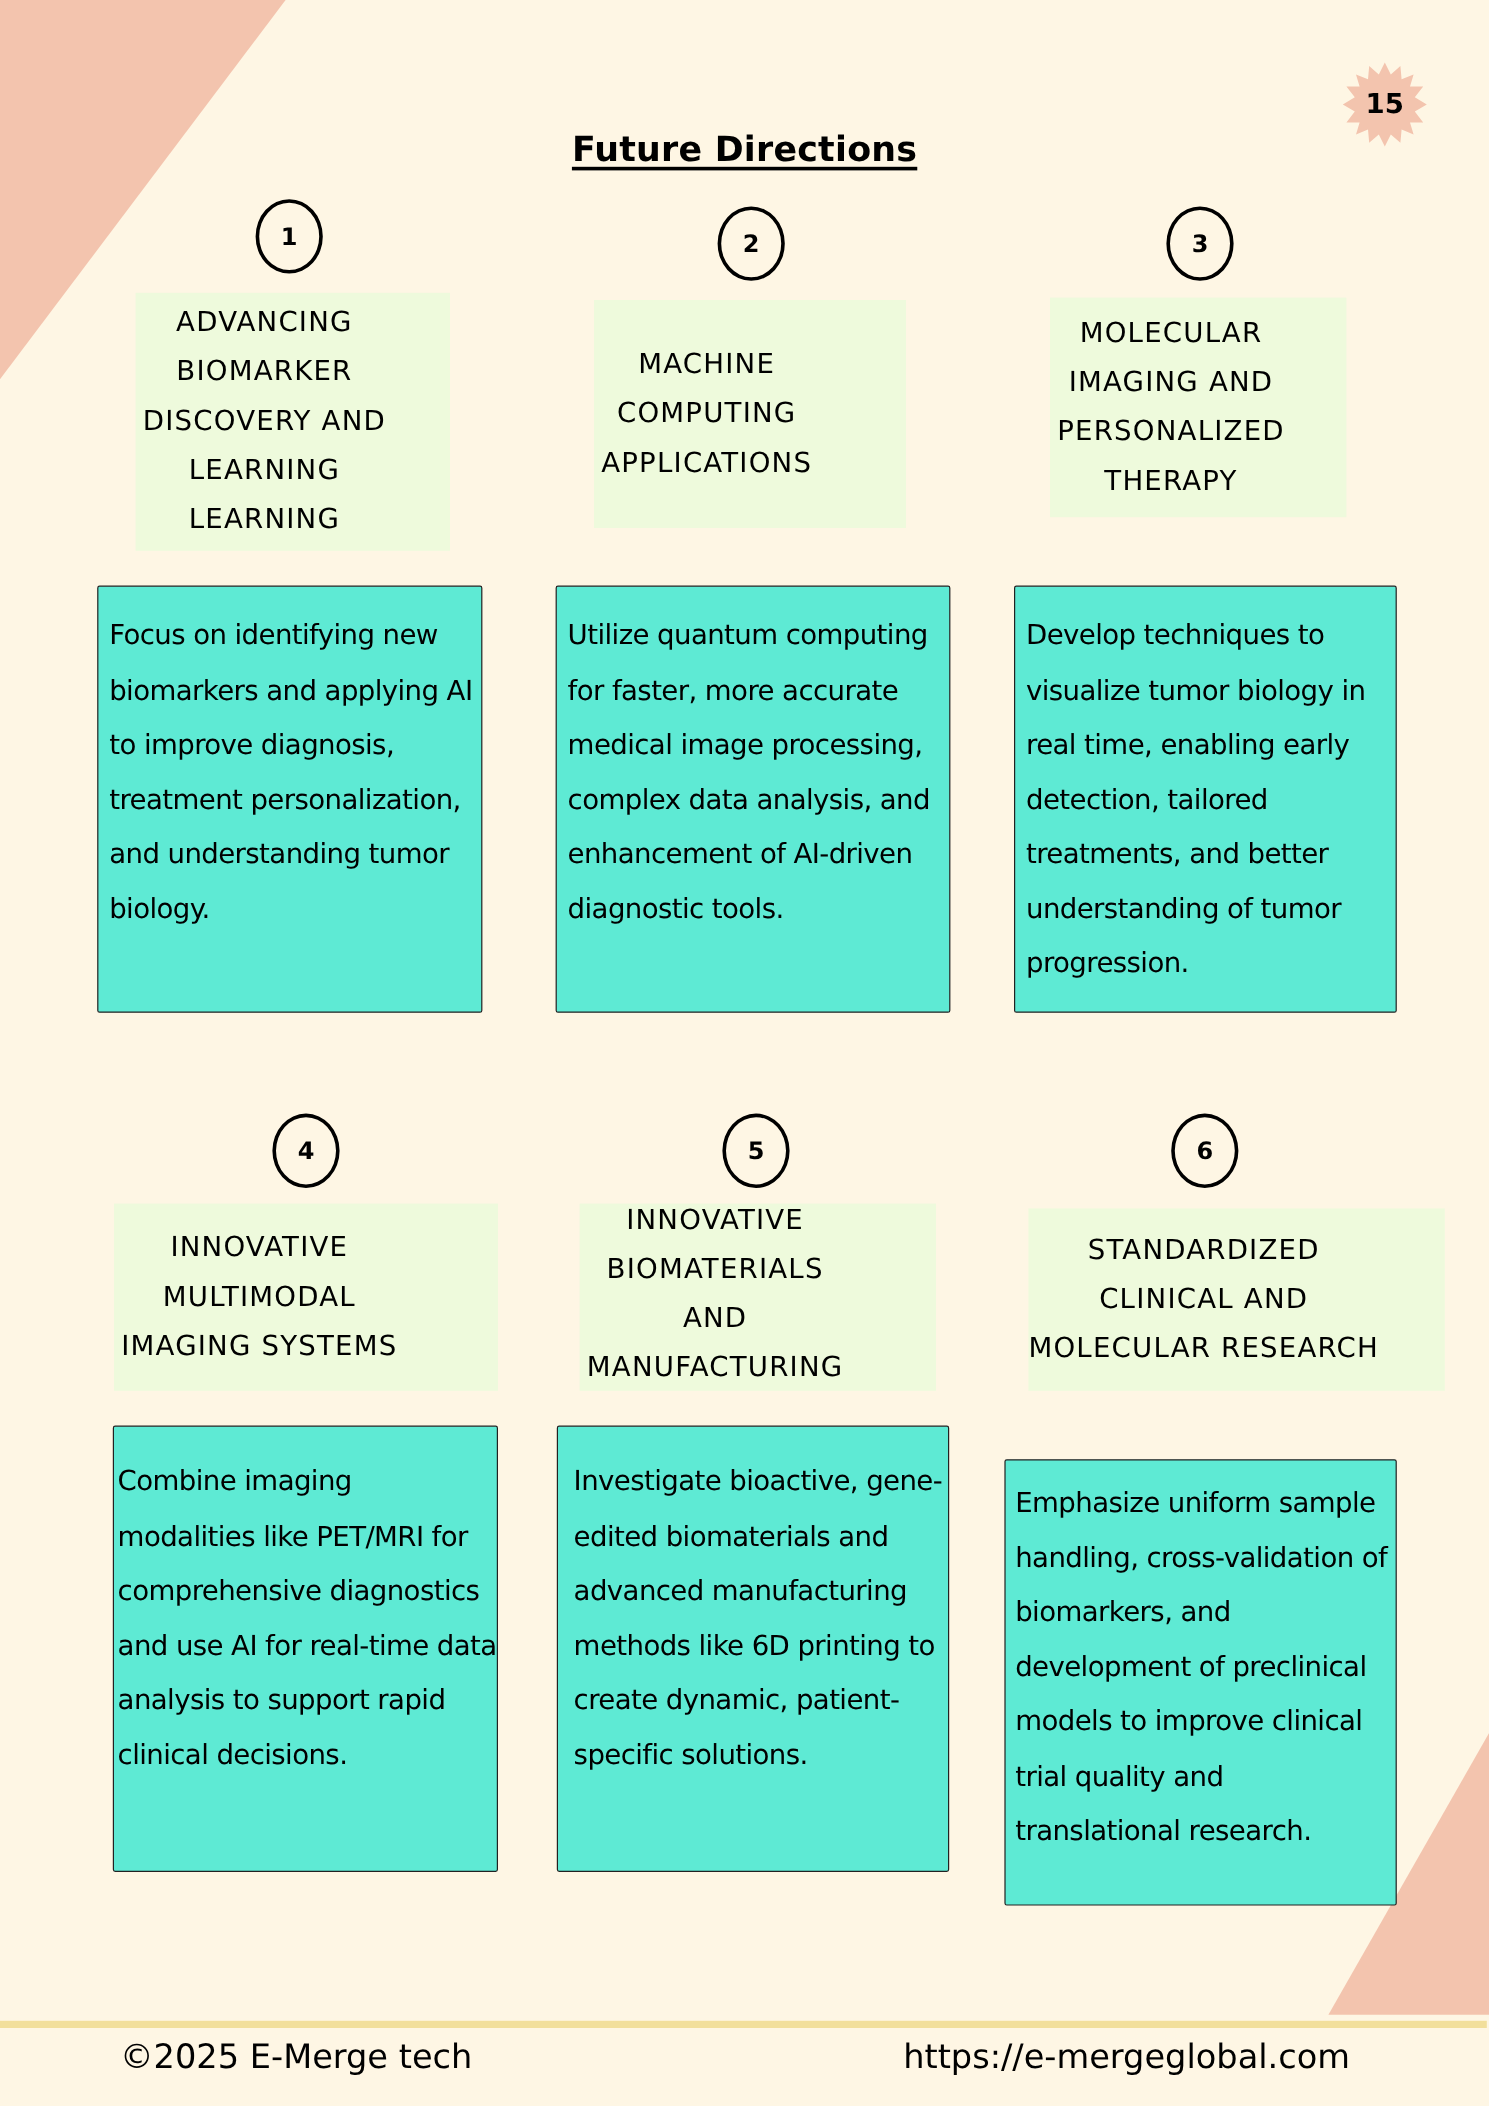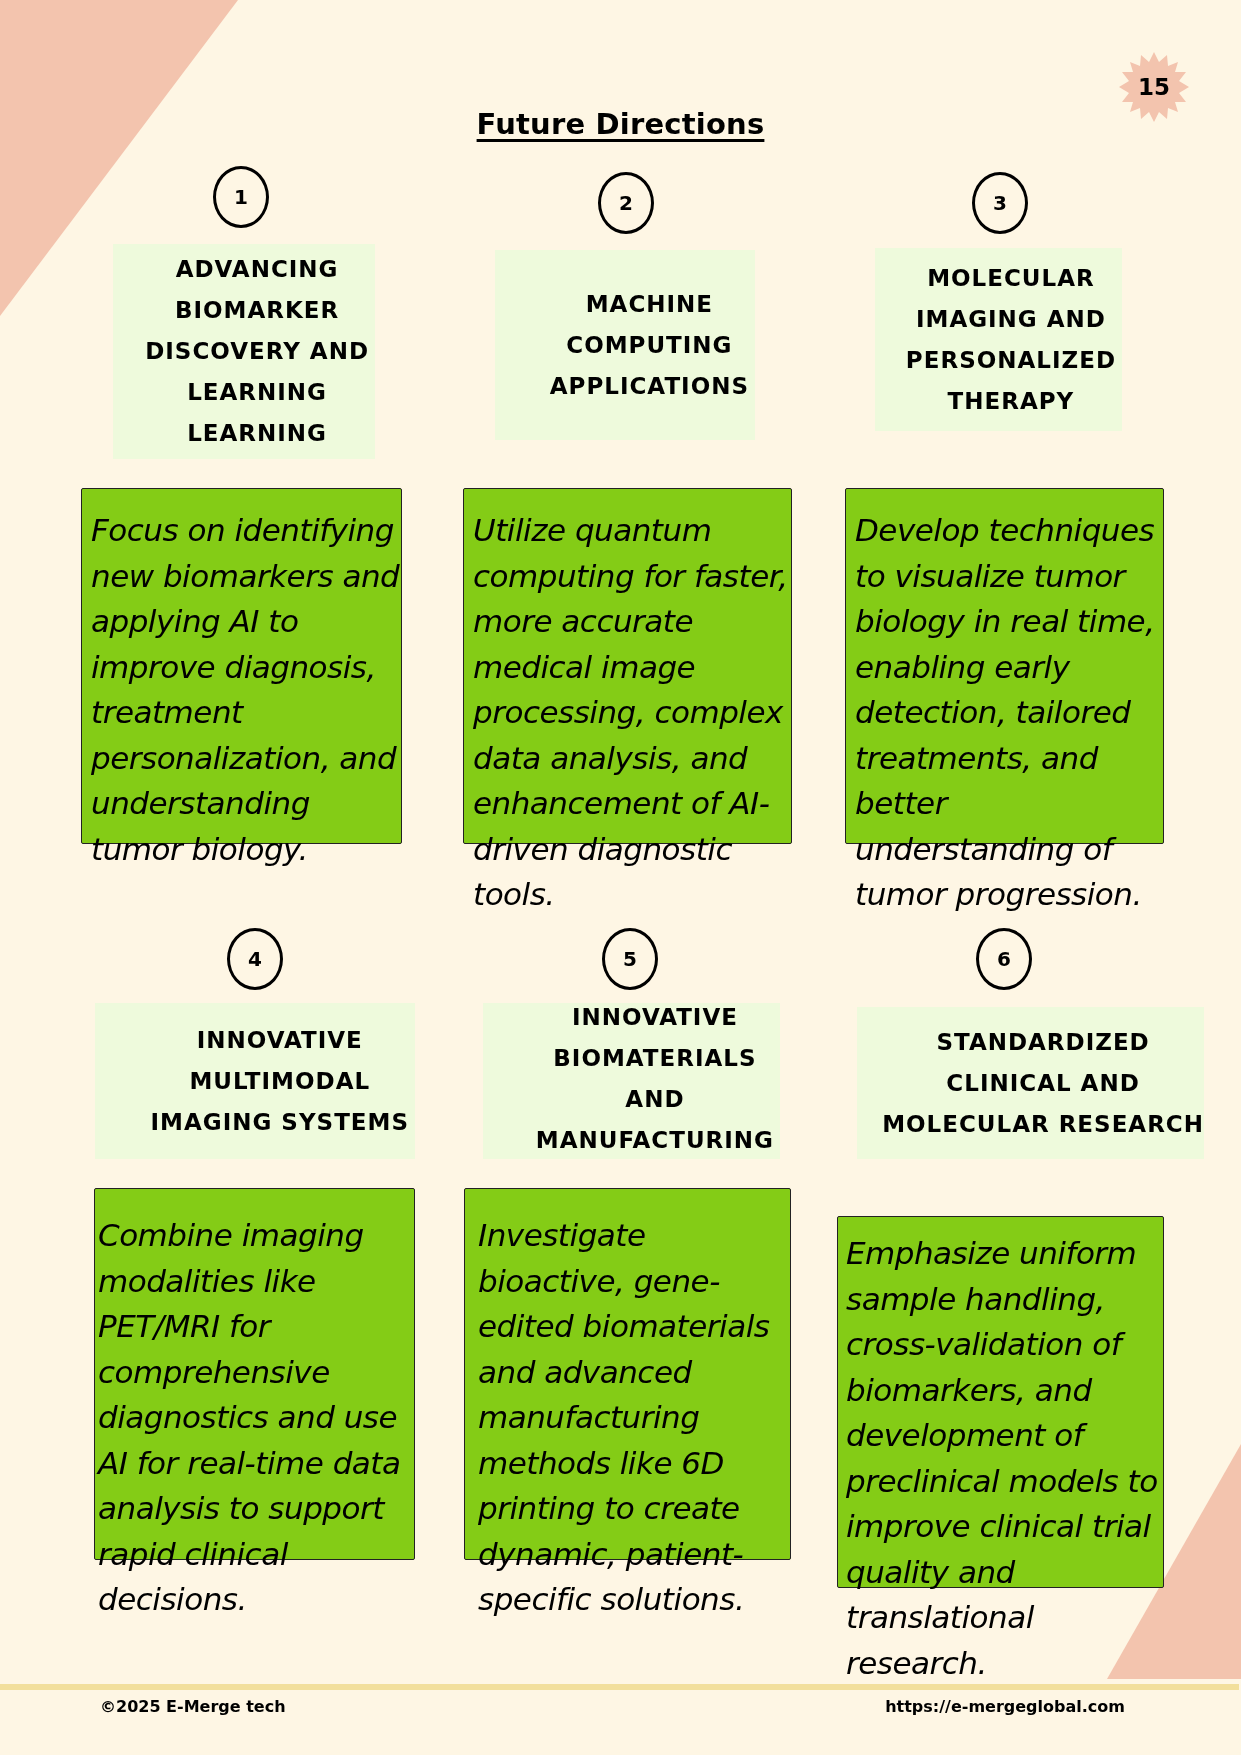--- a/index.html
+++ b/index.html
@@ -21,31 +21,31 @@
     left: 0; width: 1241px; top: 107px; text-align: center;
     font-weight: bold; font-size: 29px; letter-spacing: 0.2px;
   }
   .page-title span { text-decoration: underline; text-decoration-thickness: 3px; text-underline-offset: 5px; }
   .num-circle {
     width: 56px; height: 62px; border: 3px solid #000; border-radius: 50%;
     box-sizing: border-box; display: flex; align-items: center; justify-content: center;
     font-weight: bold; font-size: 20px; background: transparent;
   }
   .title-box {
-    background: #eefadc; display: flex; align-items: center; justify-content: flex-end;
-    text-align: center; font-weight: bold; font-size: 23px; line-height: 41px;
+    background: #eefadc; display: flex; align-items: center; justify-content: flex-start;
+    text-align: center; font-weight: normal; font-size: 23px; line-height: 41px;
     letter-spacing: 1px; box-sizing: border-box; padding: 0 6px;
   }
   .desc-box {
-    background: #84cc16; border: 1.5px solid #222; border-radius: 2px; box-sizing: border-box;
-    font-size: 31px; line-height: 45.5px; padding: 19px 0 0 9px;
-    font-family: "DejaVu Sans", sans-serif; letter-spacing: -0.5px; font-style: italic;
+    background: #5eead4; border: 1.5px solid #222; border-radius: 2px; box-sizing: border-box;
+    font-size: 23px; line-height: 45.5px; padding: 19px 0 0 9px;
+    font-family: "DejaVu Sans", sans-serif; letter-spacing: -0.5px;
   }
   .footer-line { left: 0; top: 1684px; width: 1239px; height: 6px; background: #f2df9c; }
-  .footer-text { top: 1697px; font-weight: bold; font-size: 16px; }
+  .footer-text { top: 1697px; font-weight: normal; font-size: 28px; }
 </style>
 </head>
 <body>
 
 <div class="abs deco" style="left:0;top:0;">
   <svg width="240" height="318">
       <polygon points="0,0 238,0 0,316" fill="#f3c4ae"></polygon>
     </svg>
 </div>
 <div class="abs deco" style="left:1100px;top:1440px;">

